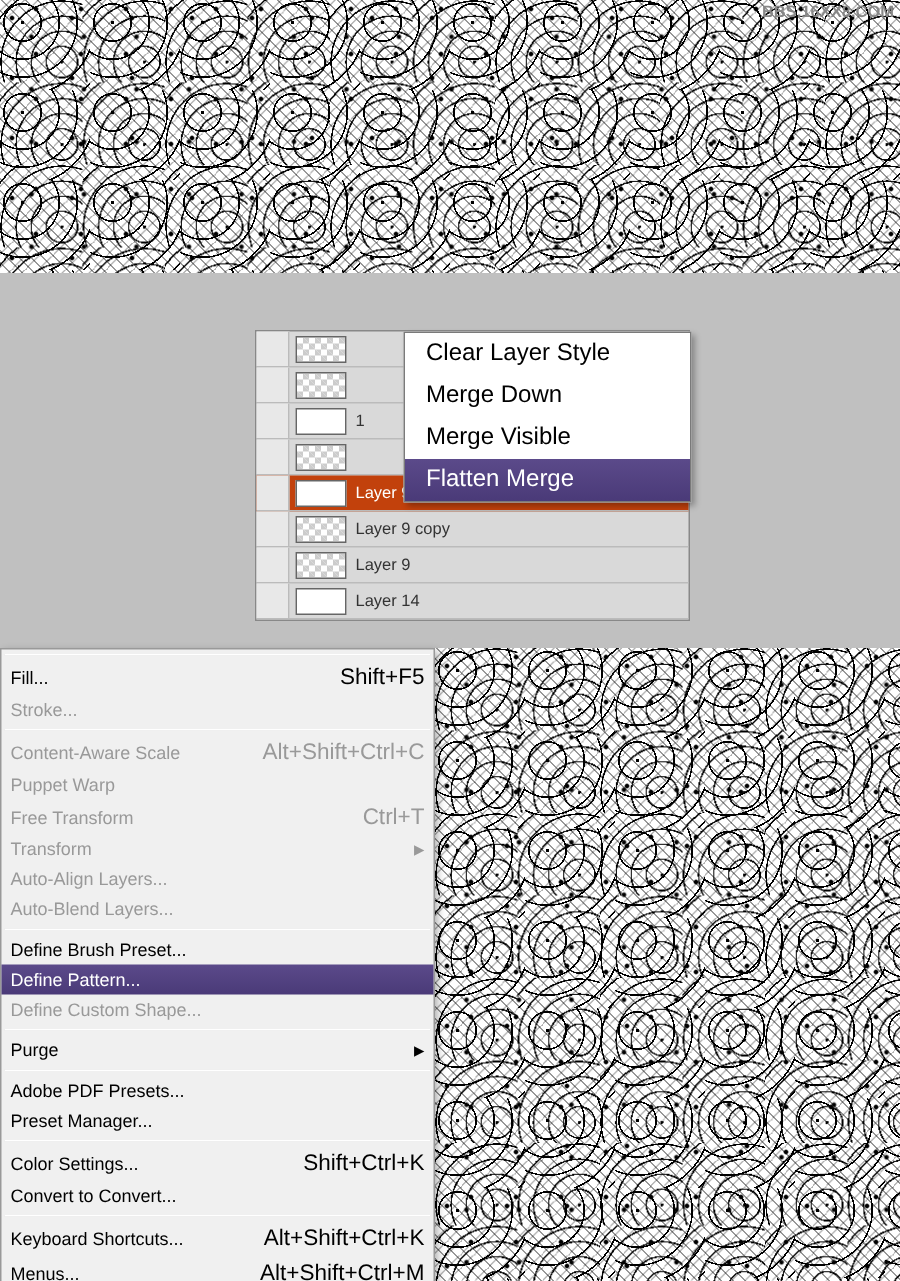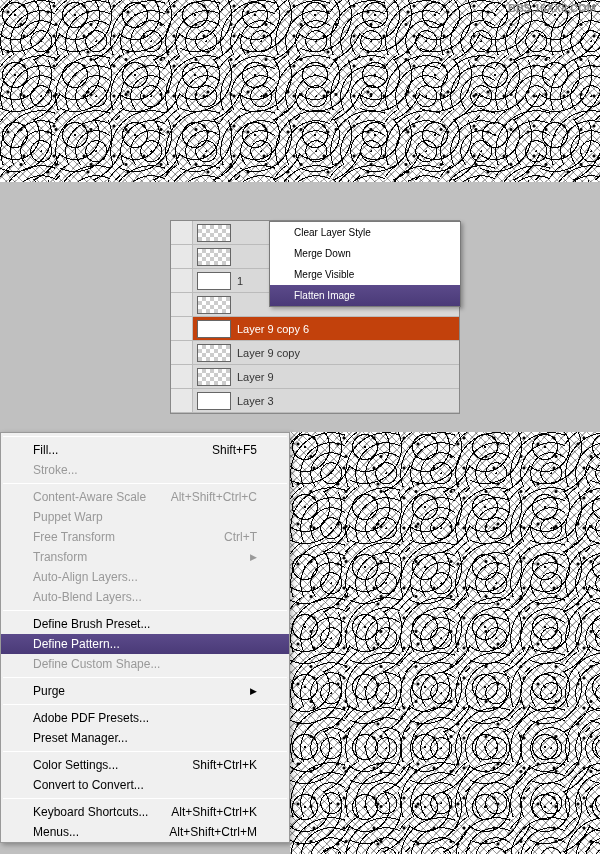--- a/index.html
+++ b/index.html
@@ -28,32 +28,32 @@
 .layer-row { display: flex; align-items: center; height: 24px; border-bottom: 1px solid #bbb; font-size: 11px; color: #333; }
 .layer-row.selected { background: #c2410c; color: #fff; }
 .eye-col { width: 22px; height: 100%; display: flex; align-items: center; justify-content: center; border-right: 1px solid #bbb; background: #e8e8e8; }
 .thumb { width: 34px; height: 18px; margin: 0 6px 0 4px; border: 1px solid #666; background: #fff; display: inline-block; }
 .thumb.checker { background-image: linear-gradient(45deg,#ccc 25%,transparent 25%,transparent 75%,#ccc 75%),linear-gradient(45deg,#ccc 25%,transparent 25%,transparent 75%,#ccc 75%); background-size: 8px 8px; background-position: 0 0, 4px 4px; }
 .thumb.white { background: #fff; }
 .layer-label { flex: 1; }
 
 
 .ctx-menu { position: absolute; top: 221px; left: 269px; width: 192px; background: #fff; border: 1px solid #7a7a7a; box-shadow: 2px 2px 4px rgba(0,0,0,.3); z-index: 10; }
-.ctx-item { padding: 5px 24px; font-size: 10px; color: #000; cursor: default; }
+.ctx-item { padding: 5px 14px; font-size: 16px; color: #000; cursor: default; }
 .ctx-item.highlight { background: linear-gradient(#5b4a8a,#4a3a78); color: #fff; }
 
 
 .bottom-pattern { position: absolute; top: 432px; left: 290px; width: 310px; height: 422px; }
 
 .edit-menu { position: absolute; top: 432px; left: 0; width: 290px; background: #f0f0f0; border: 1px solid #999; box-shadow: 2px 2px 5px rgba(0,0,0,.3); z-index: 5; }
-.em-item { display: flex; justify-content: space-between; align-items: center; padding: 3px 32px; font-size: 12px; color: #000; cursor: default; min-height: 20px; }
+.em-item { display: flex; justify-content: space-between; align-items: center; padding: 3px 6px; font-size: 12px; color: #000; cursor: default; min-height: 20px; }
 .em-item.disabled { color: #999; }
 .em-item.highlight { background: linear-gradient(#5b4a8a,#4a3a78); color: #fff; }
 .em-sep { height: 1px; background: #ccc; margin: 3px 2px; border-bottom: 1px solid #fff; }
-.em-short { color: inherit; font-size: 12px; }
+.em-short { color: inherit; font-size: 15px; }
 .arrow { font-size: 9px; color: inherit; }
 </style>
 </head>
 <body>
 
 <div class="watermark">BBS.16XX8.COM</div>
 
 <div class="top-pattern pattern-img"></div>
 
 <div class="layers-panel">
@@ -113,29 +113,29 @@
     <span class="layer-label">Layer 9 copy</span>
   </div>
   <div class="layer-row">
     <div class="eye-col"></div>
     <span class="thumb checker"></span>
     <span class="layer-label">Layer 9</span>
   </div>
   <div class="layer-row">
     <div class="eye-col"></div>
     <span class="thumb white"></span>
-    <span class="layer-label">Layer 3</span>
+    <span class="layer-label">Layer 14</span>
   </div>
 </div>
 
 <div class="ctx-menu">
   <div class="ctx-item">Clear Layer Style</div>
   <div class="ctx-item">Merge Down</div>
   <div class="ctx-item">Merge Visible</div>
-  <div class="ctx-item highlight">Flatten Image</div>
+  <div class="ctx-item highlight">Flatten Merge</div>
 </div>
 
 <div class="bottom-pattern pattern-img"></div>
 
 <div class="edit-menu">
   <div class="em-sep"></div>
   <div class="em-item">
       <span>Fill...</span>
       <span class="em-short">Shift+F5</span>
     </div>

